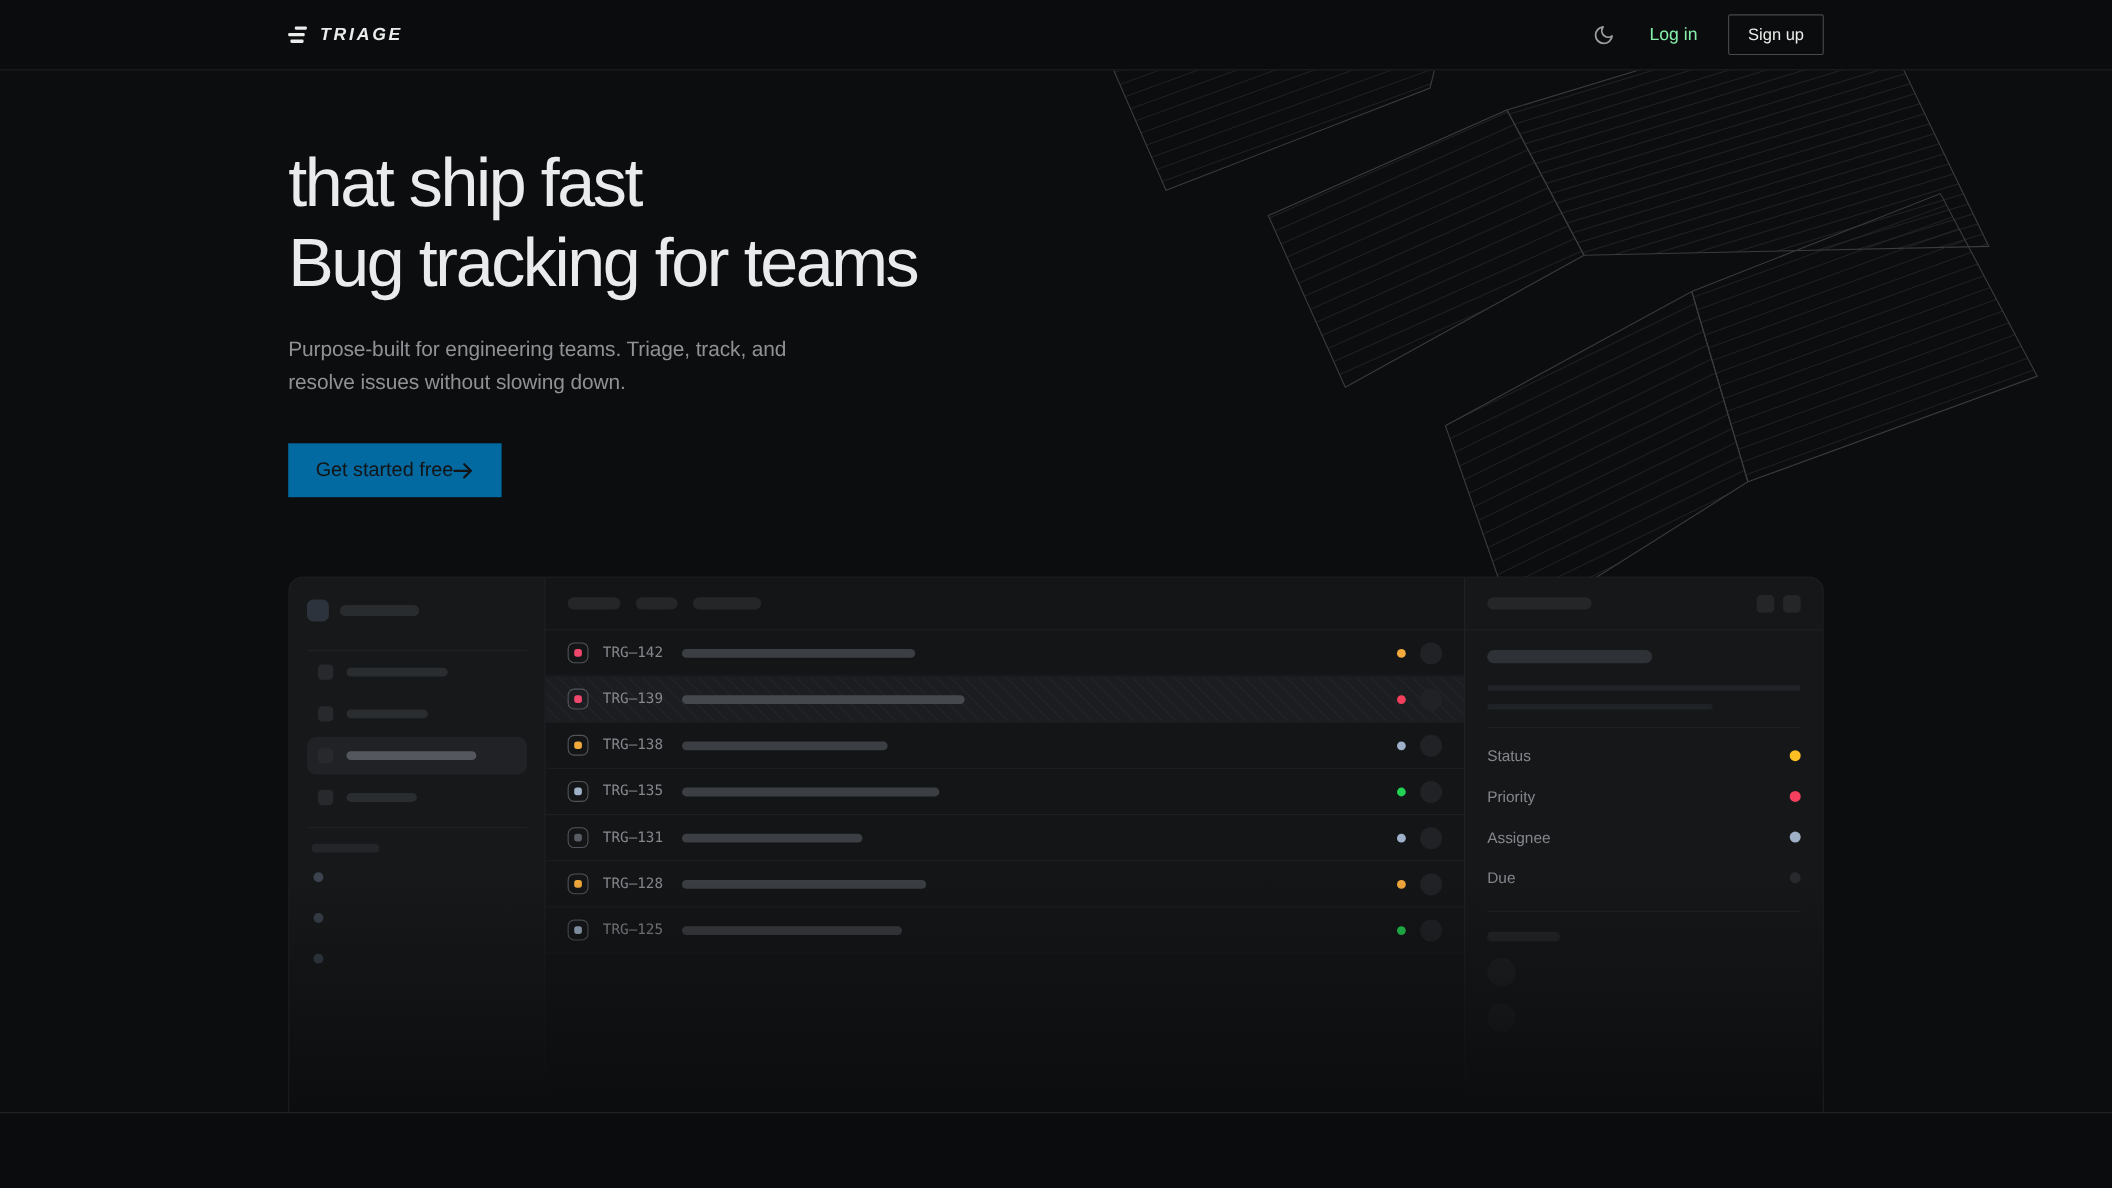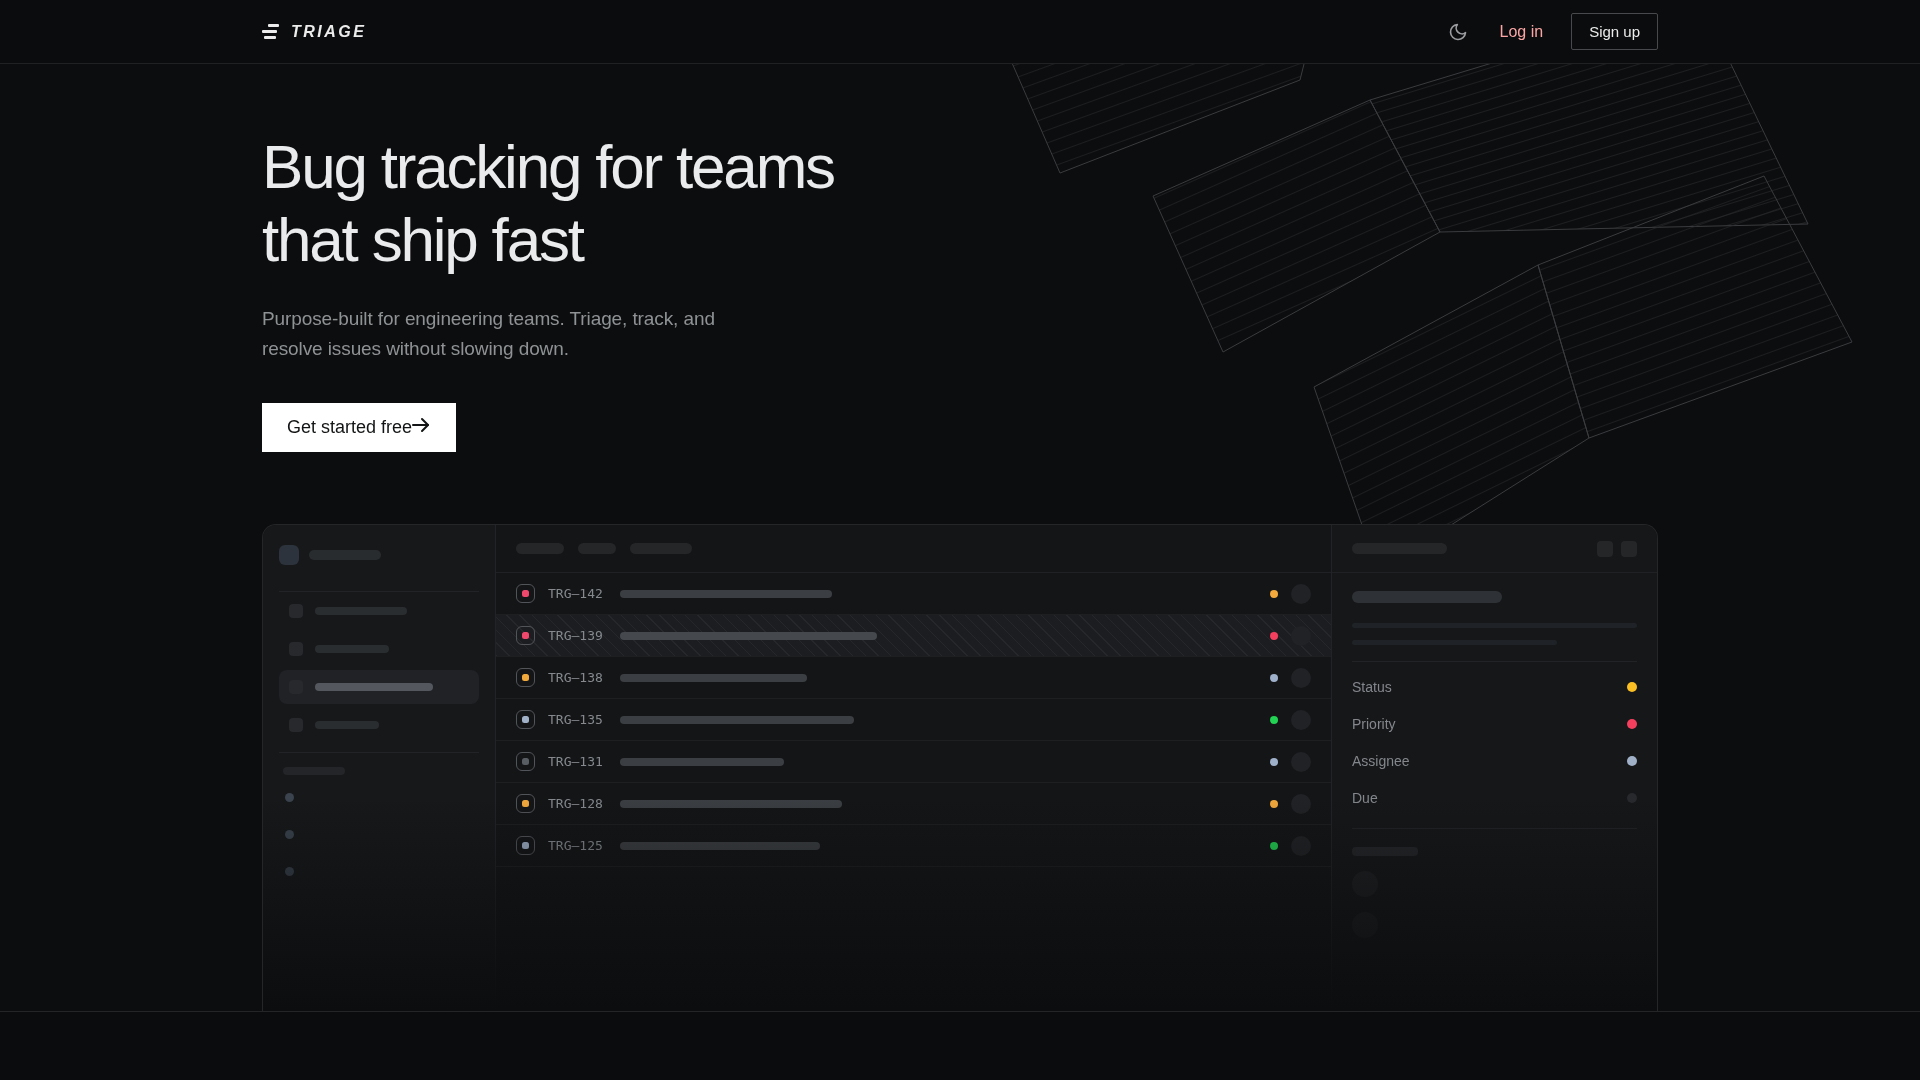--- a/index.html
+++ b/index.html
@@ -28,34 +28,34 @@
   .navbar .container { height:100%; display:flex; align-items:center; justify-content:space-between; }
   .brand { display:flex; align-items:center; gap:11px; cursor:pointer;font-style:italic; }
   .brand-icon { width:18px; height:15px; display:flex; flex-direction:column; justify-content:space-between; }
   .brand-icon span { display:block; height:3px; border-radius:1px; background:#ececec; }
   .brand-icon .b1 { width:11px; margin-left:6px; }
   .brand-icon .b2 { width:15px; }
   .brand-icon .b3 { width:12px; margin-left:2px; }
   .brand-text { font-size:16px; font-weight:700; letter-spacing:2.5px; color:#ececec; }
   .nav-right { display:flex; align-items:center; gap:28px; }
   .moon-btn { background:none; border:none; cursor:pointer; display:flex; align-items:center; padding:4px; }
-  .login-link { font-size:16px; color:#fca5a5; text-decoration:none; cursor:pointer; }
+  .login-link { font-size:16px; color:#86efac; text-decoration:none; cursor:pointer; }
   .signup-btn {
     background:transparent; color:#ececec; font-size:15px;
     border:1px solid #47494c; border-radius:2px;
     padding:9px 17px; cursor:pointer; font-family:inherit;
   }
 
   
   .hero { position:relative; z-index:2; flex:none; }
   .hero-title { margin-top:66px; font-size:62px; line-height:1.18; font-weight:500; letter-spacing:-2.2px; color:#eaebec; }
   .hero-sub { margin-top:28px; font-size:19px; line-height:1.55; color:#8f9295; max-width:500px; letter-spacing:-0.1px; }
   .cta-btn {
-    margin-top:40px; display:inline-flex; align-items:flex-start; 
-    background:#ffffff; color:#131415; border:none; cursor:pointer;
+    margin-top:40px; display:inline-flex; align-items:center; 
+    background:#0369a1; color:#131415; border:none; cursor:pointer;
     font-family:inherit; font-size:18px; font-weight:500;
     padding:14px 25px;
   }
 
   
   .mockup-wrap { position:relative; z-index:2; }
   .mockup {
     margin-top:72px; height:487px;
     border:1px solid #242628; border-bottom:none;
     border-radius:14px 14px 0 0;
@@ -170,22 +170,22 @@
       </button>
       <a class="login-link">Log in</a>
       <button class="signup-btn">Sign up</button>
     </nav>
   </div>
 </header>
 
 <section class="hero">
   <div class="container">
     <h1 class="hero-title">
+      <div>that ship fast</div>
       <div>Bug tracking for teams</div>
-      <div>that ship fast</div>
     </h1>
     <p class="hero-sub">Purpose-built for engineering teams. Triage, track, and resolve issues without slowing down.</p>
     <button class="cta-btn">
       <span>Get started free</span>
       <svg width="19" height="16" viewBox="0 0 19 16" fill="none" stroke="#131415" stroke-width="2" stroke-linecap="round" stroke-linejoin="round">
         <line x1="1" y1="8" x2="16" y2="8"></line>
           <polyline points="10,2 16,8 10,14"></polyline>
       </svg>
     </button>
   </div>

